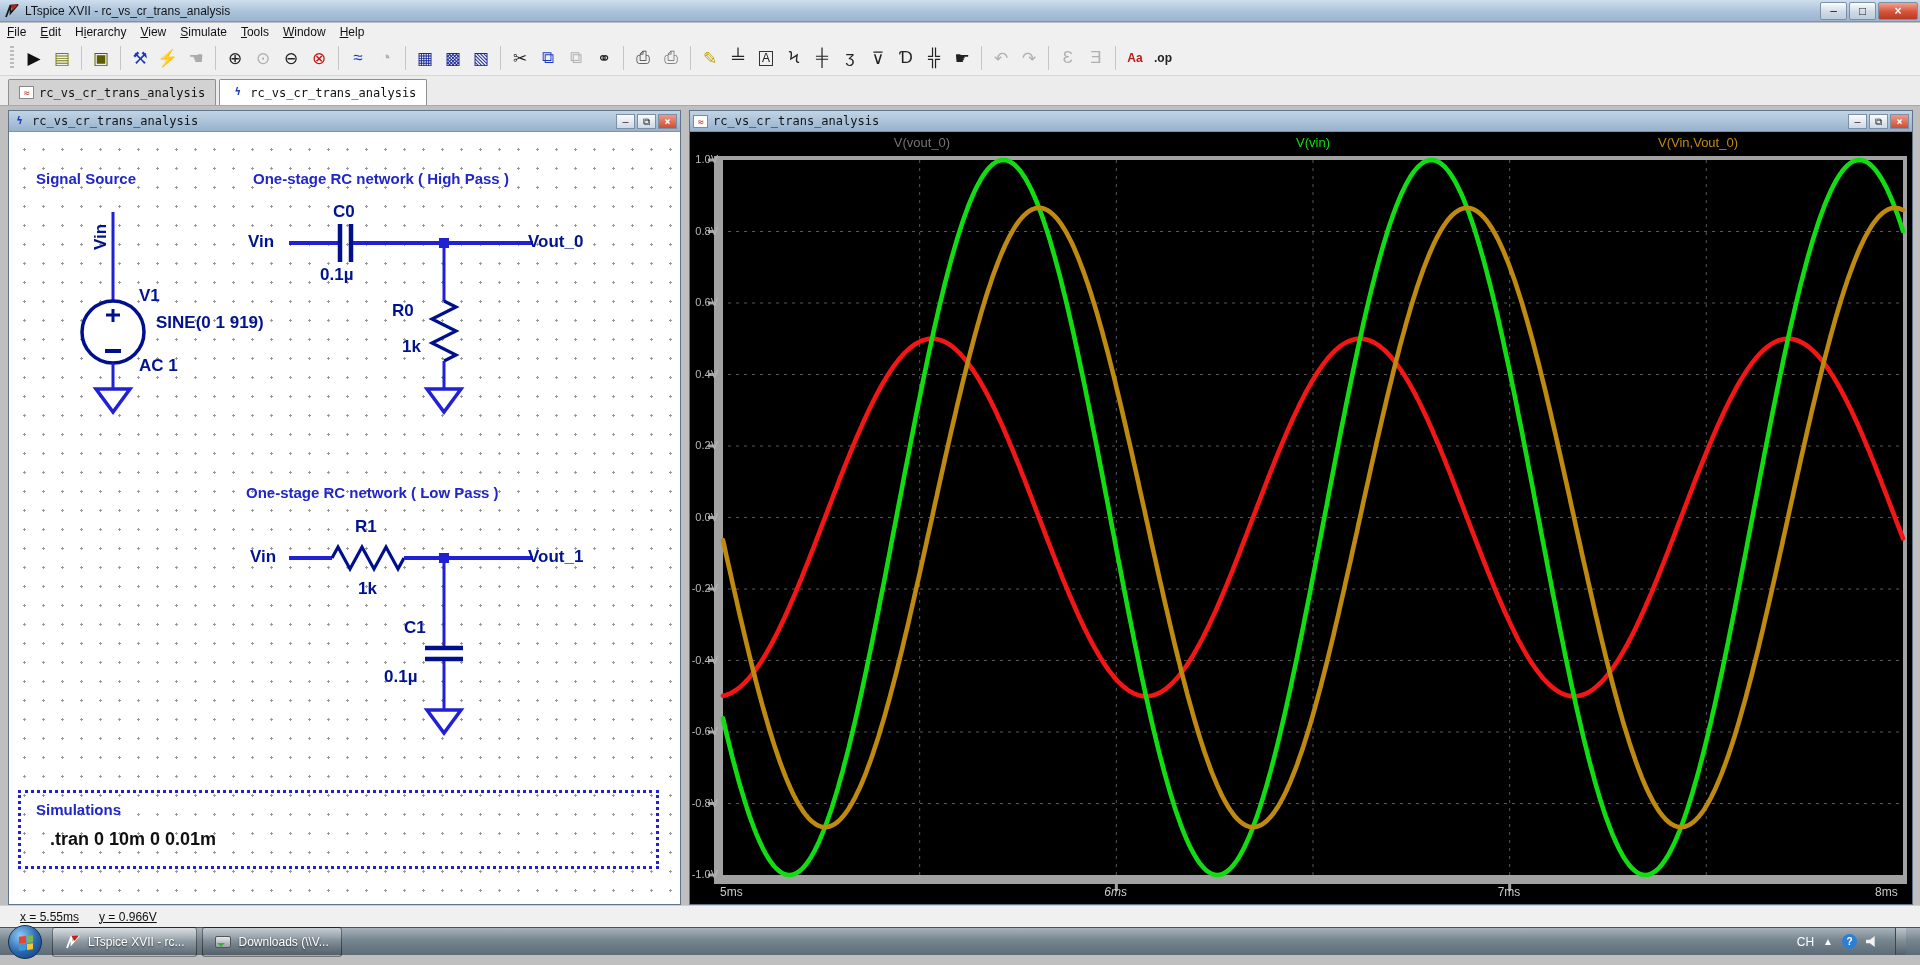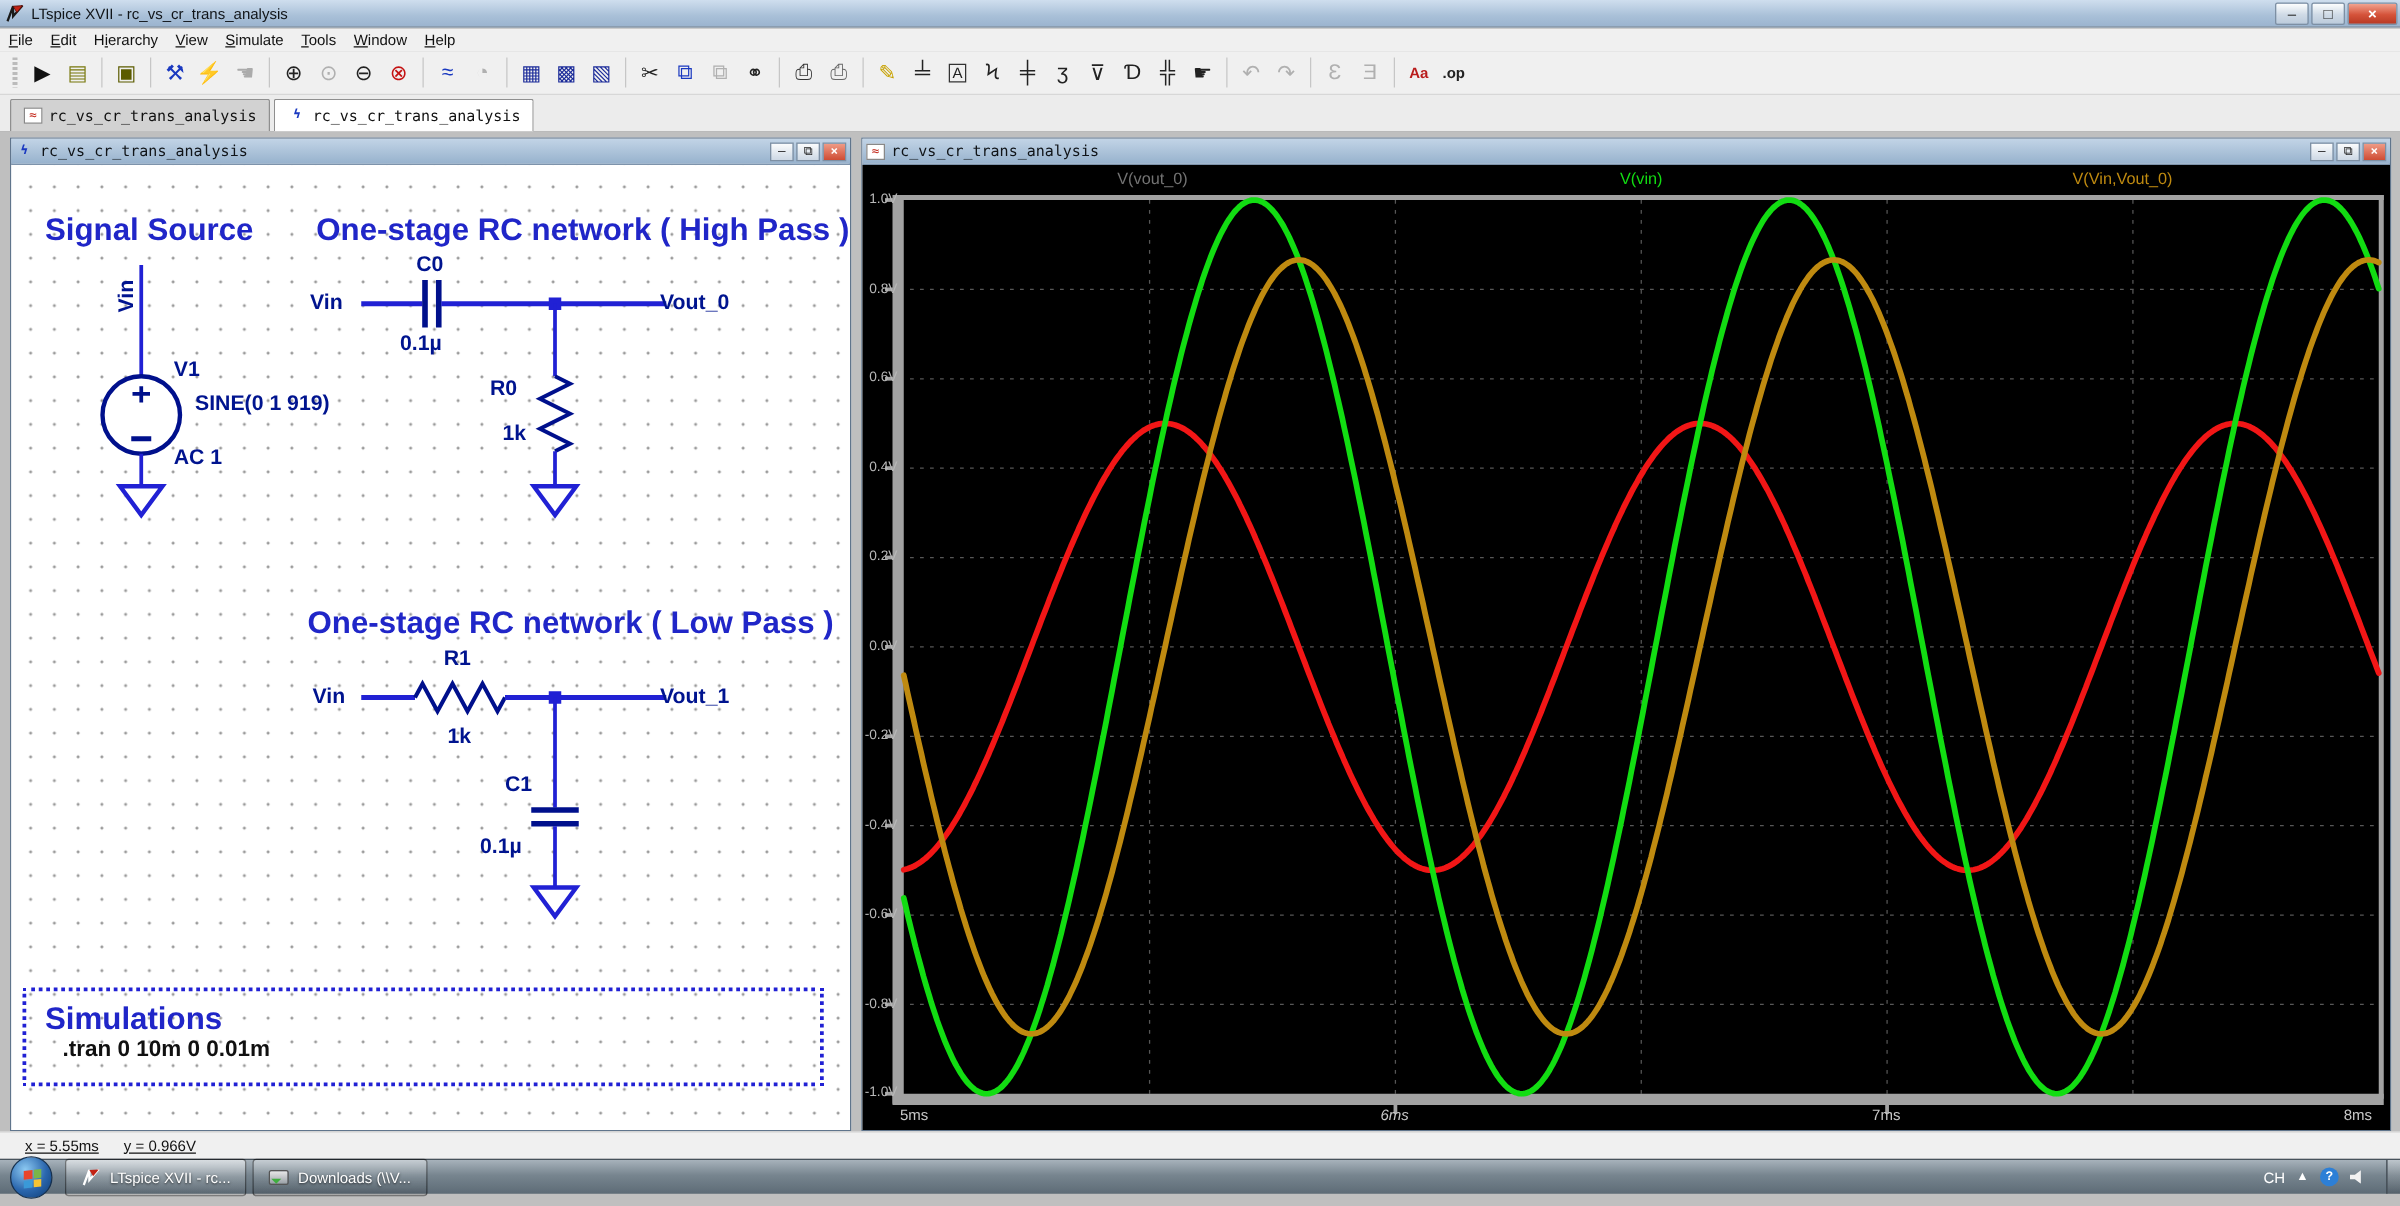--- a/index.html
+++ b/index.html
@@ -53,21 +53,21 @@
   .cbtn { width:19px; height:15px; font-size:10px; line-height:13px; text-align:center;
     background:linear-gradient(#fbfcfd,#cdd8e4); border:1px solid #7d8fa3; color:#222; }
   .cbtn.close { background:linear-gradient(#ef9b86,#ce4c34); color:#fff; font-weight:bold; }
 
   
   #schematic-content { position:absolute; left:0; top:21px; width:671px; height:772px;
     background-color:#fff;
     background-image:radial-gradient(circle, #9a9a9a 1px, transparent 1.4px);
     background-size:19px 19px; background-position:6px 8px; overflow:hidden; }
   .sch-label { position:absolute; font-weight:bold; font-size:17px; color:#00148f; white-space:nowrap; }
-  .sch-comment { position:absolute; font-weight:bold; font-size:25px; color:#2026c8; white-space:nowrap; }
+  .sch-comment { position:absolute; font-weight:bold; font-size:15px; color:#2026c8; white-space:nowrap; }
   .sch-rot { position:absolute; font-weight:bold; font-size:17px; color:#00148f;
     writing-mode:vertical-rl; transform:rotate(180deg); }
   #sim-box { position:absolute; left:9px; top:658px; width:641px; height:79px;
     border:3px dotted #2121d4; }
   .sch-directive { position:absolute; font-weight:bold; font-size:18px; color:#101010; white-space:nowrap; }
 
   
   #wave-content { position:absolute; left:0; top:21px; width:1222px; height:772px; background:#000; }
   .trace-label { position:absolute; top:3px; transform:translateX(-50%); font-size:13px; white-space:nowrap; }
   .ytick { position:absolute; width:28px; text-align:right; font-size:11px; color:#b8b8b8; }
@@ -89,21 +89,21 @@
   .task-btn { height:30px; display:flex; align-items:center; gap:7px; padding:0 12px; margin-right:5px;
     border:1px solid rgba(0,0,0,.45); border-radius:3px; color:#fff; font-size:12px;
     background:linear-gradient(rgba(255,255,255,.35),rgba(255,255,255,.08) 50%,rgba(0,0,0,.12));
     text-shadow:0 1px 2px rgba(0,0,0,.7); }
   .task-btn.active { background:linear-gradient(rgba(255,255,255,.55),rgba(255,255,255,.18) 50%,rgba(0,0,0,.05)); }
   .drive-ico { width:16px; height:12px; border-radius:2px; background:linear-gradient(#e8e8e8,#9aa0a6);
     border:1px solid #555; position:relative; }
   .drive-ico:after { content:""; position:absolute; left:1px; bottom:-4px; border:4px solid transparent;
     border-top-color:#3fae3f; }
   #tray { margin-left:auto; display:flex; align-items:center; gap:9px; color:#fff; font-size:12px;
-    padding-right:0; height:100%; }
+    padding-right:14px; height:100%; }
   .tray-up { font-size:10px; }
   .help-badge { width:15px; height:15px; border-radius:50%; background:#2d7fd6; color:#fff;
     font-size:10px; line-height:15px; text-align:center; font-weight:bold; }
   .vol-ico { width:14px; height:12px; background:#f2f2f2;
     clip-path:polygon(0 35%, 28% 35%, 62% 5%, 62% 95%, 28% 65%, 0 65%); }
   #show-desktop { width:11px; height:100%; border-left:1px solid #3c454d; margin-left:6px;
     background:linear-gradient(rgba(255,255,255,.25),rgba(0,0,0,.1)); }
 </style>
 </head>
 <body>

